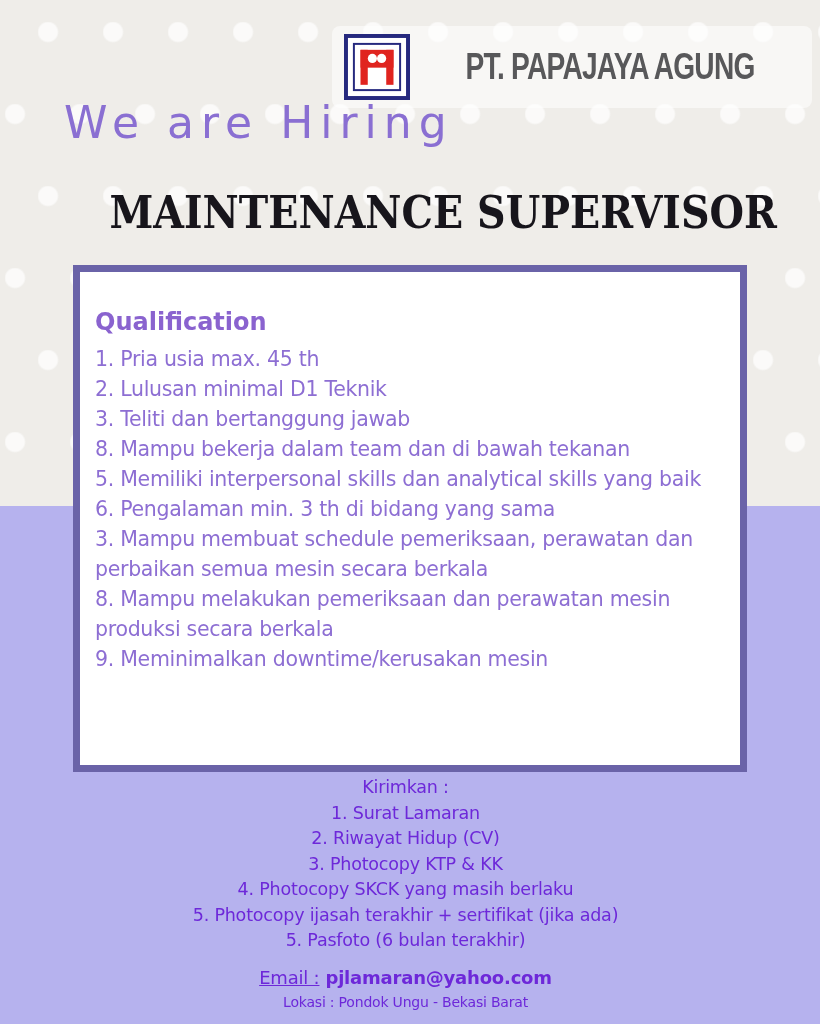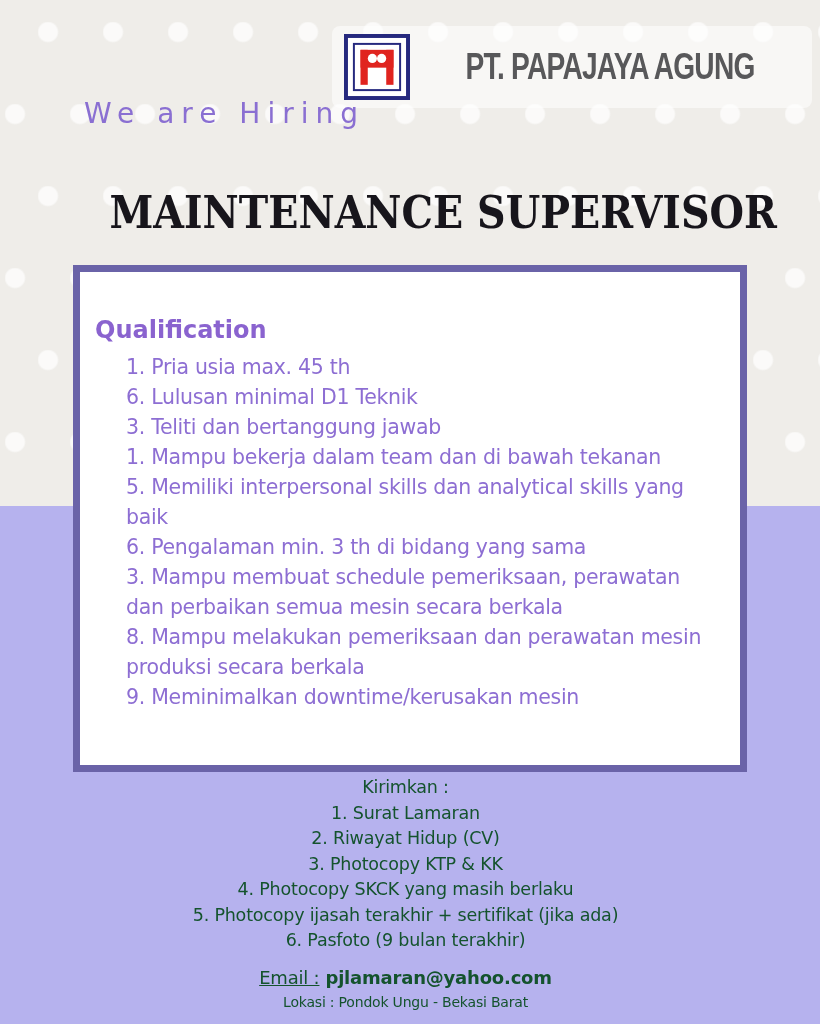--- a/index.html
+++ b/index.html
@@ -43,51 +43,51 @@
     line-height:1.05;
   }
   .tagline{
     font-family:"DejaVu Serif","Liberation Serif",serif;
     font-style:italic;font-weight:700;
     font-size:23px;color:#da1f26;line-height:1.1;margin-top:1px;
   }
 
   
   .eyebrow{
-    position:absolute;left:84px;top:97px;
-    font-size:28px;color:#8a6fd2;letter-spacing:7px;
+    position:absolute;left:64px;top:97px;
+    font-size:44px;color:#8a6fd2;letter-spacing:7px;
     font-weight:400;
   }
 
   
   .title-wrap{position:absolute;left:0;top:186px;width:820px;text-align:center;padding-left:33px;}
   .title{
     display:inline-block;
     font-family:"DejaVu Serif","Liberation Serif",serif;
     font-weight:700;font-size:45px;color:#17151b;
     white-space:nowrap;letter-spacing:0px;
     transform:scaleX(.88);transform-origin:center;
   }
 
   
   .qual-box{
     position:absolute;left:73px;top:265px;width:674px;height:507px;
     box-sizing:border-box;border:7px solid #6a63a8;background:#ffffff;
     padding:32px 18px 0 15px;
   }
   .qual-heading{
-    margin:12px 0 8px 0;font-size:24px;font-weight:700;color:#8a63cf;
+    margin:4px 0 8px 0;font-size:24px;font-weight:700;color:#8a63cf;
   }
-  .qual-list{font-size:20.5px;line-height:30px;color:#8d6ed3;letter-spacing:-0.3px;margin-left:31px;}
+  .qual-list{font-size:20.5px;line-height:30px;color:#8d6ed3;letter-spacing:-0.3px;}
   .qual-list .list-line{margin:0;}
 
   
   .footer{
     position:absolute;left:0;top:775px;width:811px;
-    text-align:center;color:#14532d;font-size:17.5px;line-height:25.5px;
+    text-align:center;color:#6d28d9;font-size:17.5px;line-height:25.5px;
     letter-spacing:-0.2px;
   }
   .footer .list-line{margin:0;}
   .contact{margin-top:11px;}
   .email-line{font-size:18px;}
   .email-label{margin-right:6px;text-decoration:underline;}
   .email-value{font-weight:700;}
   .location-line{font-size:14px;}
 </style>
 </head>
@@ -120,40 +120,40 @@
   <div class="eyebrow">We are Hiring</div>
 
   <div class="title-wrap">
     <span class="title">MAINTENANCE SUPERVISOR</span>
   </div>
 
   <div class="qual-box">
     <h3 class="qual-heading">Qualification</h3>
     <div class="qual-list">
         <div class="list-line">1. Pria usia max. 45 th</div>
-        <div class="list-line">6. Lulusan minimal D1 Teknik</div>
+        <div class="list-line">2. Lulusan minimal D1 Teknik</div>
         <div class="list-line">3. Teliti dan bertanggung jawab</div>
-        <div class="list-line">1. Mampu bekerja dalam team dan di bawah tekanan</div>
+        <div class="list-line">8. Mampu bekerja dalam team dan di bawah tekanan</div>
         <div class="list-line">5. Memiliki interpersonal skills dan analytical skills yang baik</div>
         <div class="list-line">6. Pengalaman min. 3 th di bidang yang sama</div>
         <div class="list-line">3. Mampu membuat schedule pemeriksaan, perawatan dan perbaikan semua mesin secara berkala</div>
         <div class="list-line">8. Mampu melakukan pemeriksaan dan perawatan mesin produksi secara berkala</div>
         <div class="list-line">9. Meminimalkan downtime/kerusakan mesin</div>
       </div>
   </div>
 
   <div class="footer">
     <div class="list-line">Kirimkan :</div>
     <div>
         <div class="list-line">1. Surat Lamaran</div>
         <div class="list-line">2. Riwayat Hidup (CV)</div>
         <div class="list-line">3. Photocopy KTP &amp; KK</div>
         <div class="list-line">4. Photocopy SKCK yang masih berlaku</div>
         <div class="list-line">5. Photocopy ijasah terakhir + sertifikat (jika ada)</div>
-        <div class="list-line">6. Pasfoto (9 bulan terakhir)</div>
+        <div class="list-line">5. Pasfoto (6 bulan terakhir)</div>
       </div>
     <div class="contact">
       <div class="email-line">
         <span class="email-label">Email :</span><span class="email-value">pjlamaran@yahoo.com</span>
       </div>
       <div class="location-line">Lokasi : Pondok Ungu - Bekasi Barat</div>
     </div>
   </div>
 
 </div>

